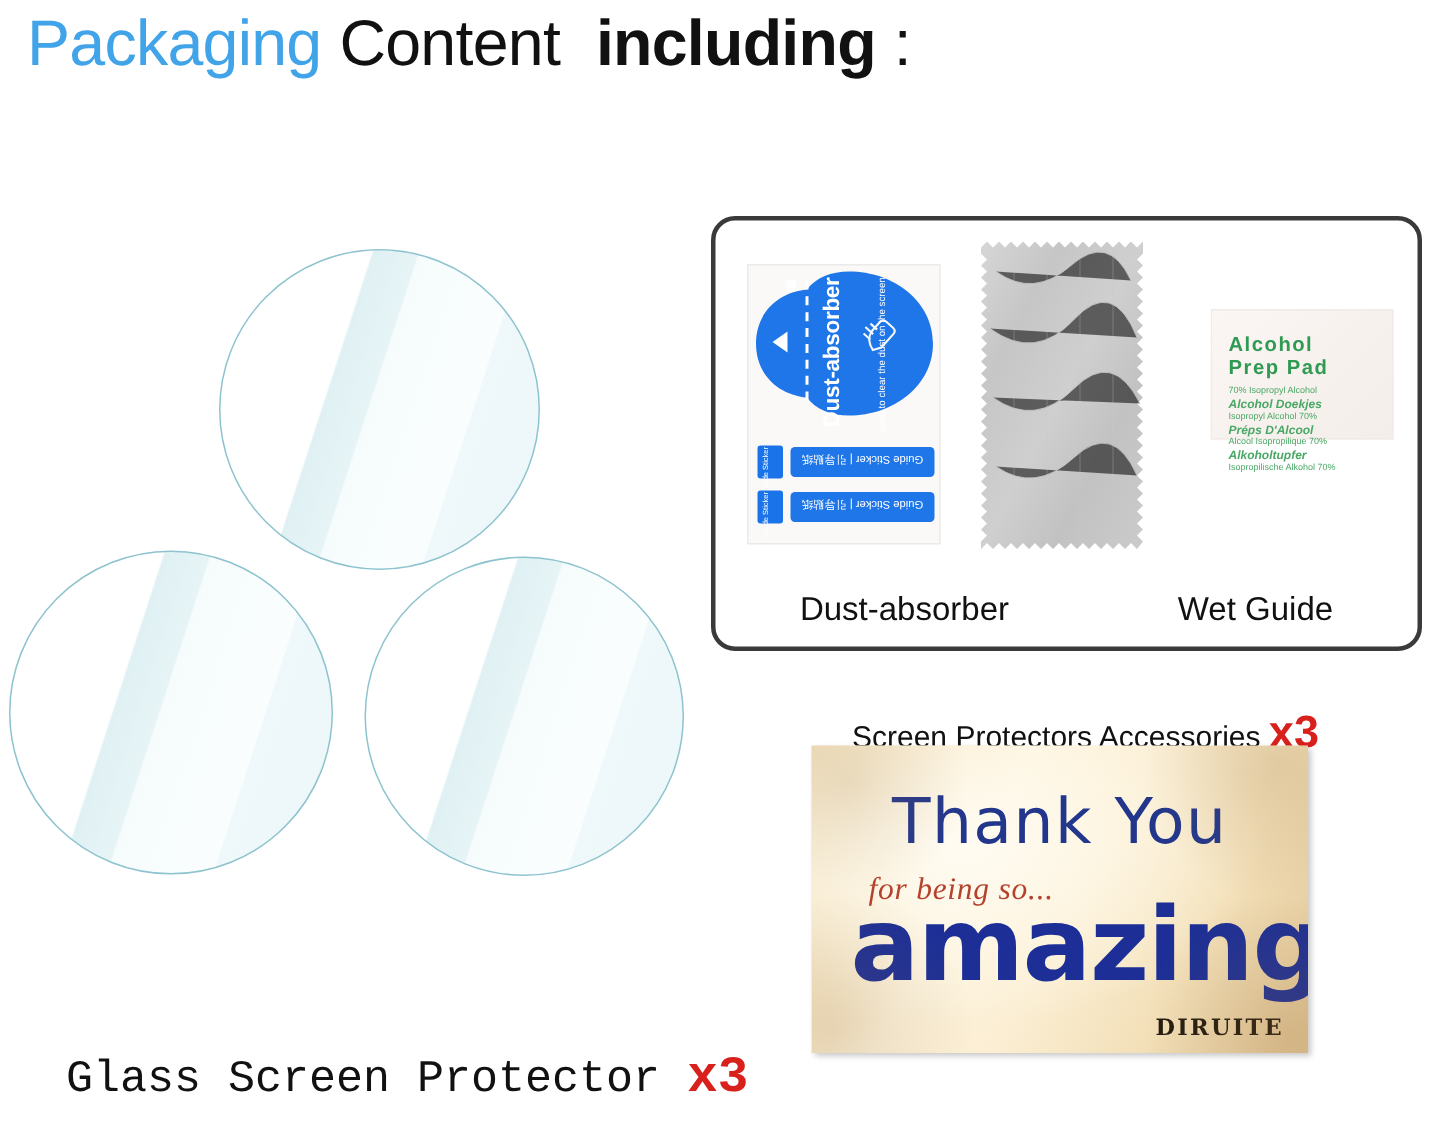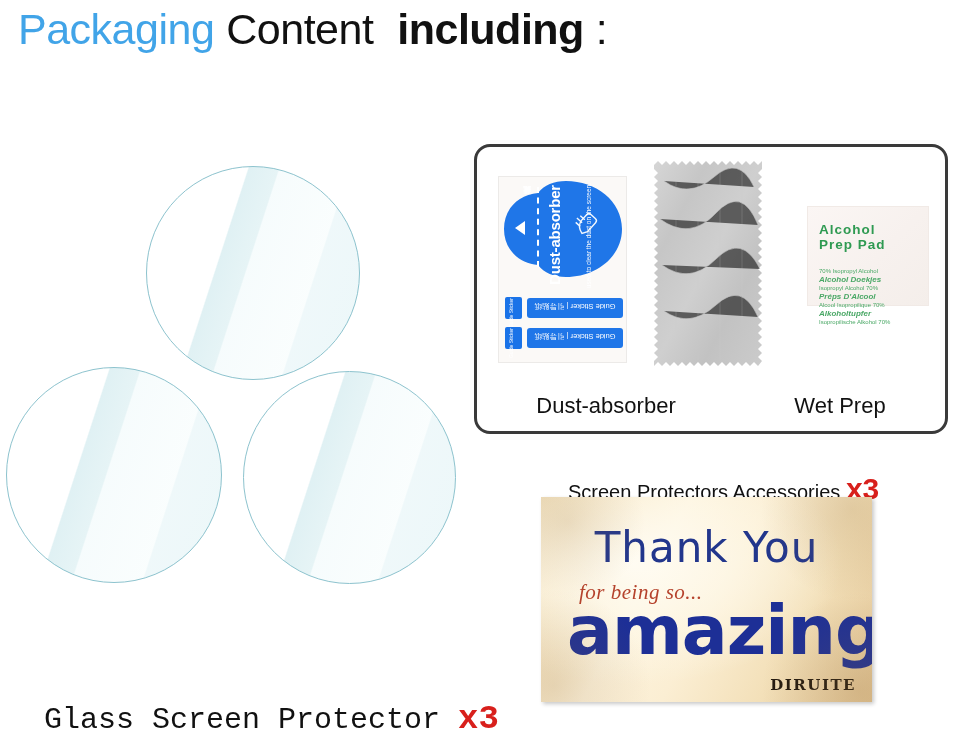--- a/index.html
+++ b/index.html
@@ -130,33 +130,33 @@
     transform:rotate(180deg);white-space:nowrap;
   }
 
   
   .cloth{
     position:absolute;left:177px;top:14px;width:108px;height:205px;
   }
 
   
   .wipe{
-    position:absolute;left:330px;top:59px;width:122px;height:100px;
+    position:absolute;left:330px;top:59px;width:122px;height:87px;
     background:linear-gradient(135deg,#fbf6f4 0%,#f7f1ee 55%,#f4eeea 100%);
     box-shadow:0 0 0 1px #f1eae6 inset;
     box-sizing:border-box;
     padding-left:45px;
   }
   .wipe-title{
     position:absolute;left:12px;top:16px;
     font-size:13.5px;font-weight:bold;color:#2f9a52;
     line-height:15px;letter-spacing:1px;
   }
   .wipe-lines{
-    position:absolute;left:12px;top:61px;width:104px;
+    position:absolute;left:12px;top:51px;width:104px;
   }
   .wipe-lines div{color:#4aa866;line-height:8.5px;white-space:nowrap;}
   .wl-small{font-size:6px;}
   .wl-bold{font-size:8px;font-weight:bold;font-style:italic;}
 
   
   .acc-caption{
     position:absolute;left:568px;top:472px;
     font-size:20px;color:#111111;white-space:nowrap;
   }
@@ -310,21 +310,21 @@
           <div class="wl-bold">Préps D'Alcool</div>
           <div class="wl-small">Alcool Isopropilique 70%</div>
           <div class="wl-bold">Alkoholtupfer</div>
           <div class="wl-small">Isopropilische Alkohol 70%</div>
         </div>
       </div>
     </div>
 
     <div class="acc-labels">
       <div class="acc-label">Dust-absorber</div>
-      <div class="acc-label">Wet Prep</div>
+      <div class="acc-label">Wet Guide</div>
     </div>
   </div>
 
   <div class="acc-caption">
     <span>Screen Protectors Accessories</span>
     <span class="qty-red">x3</span>
   </div>
 
   <div class="card">
     <div class="card-thanks">Thank You</div>

